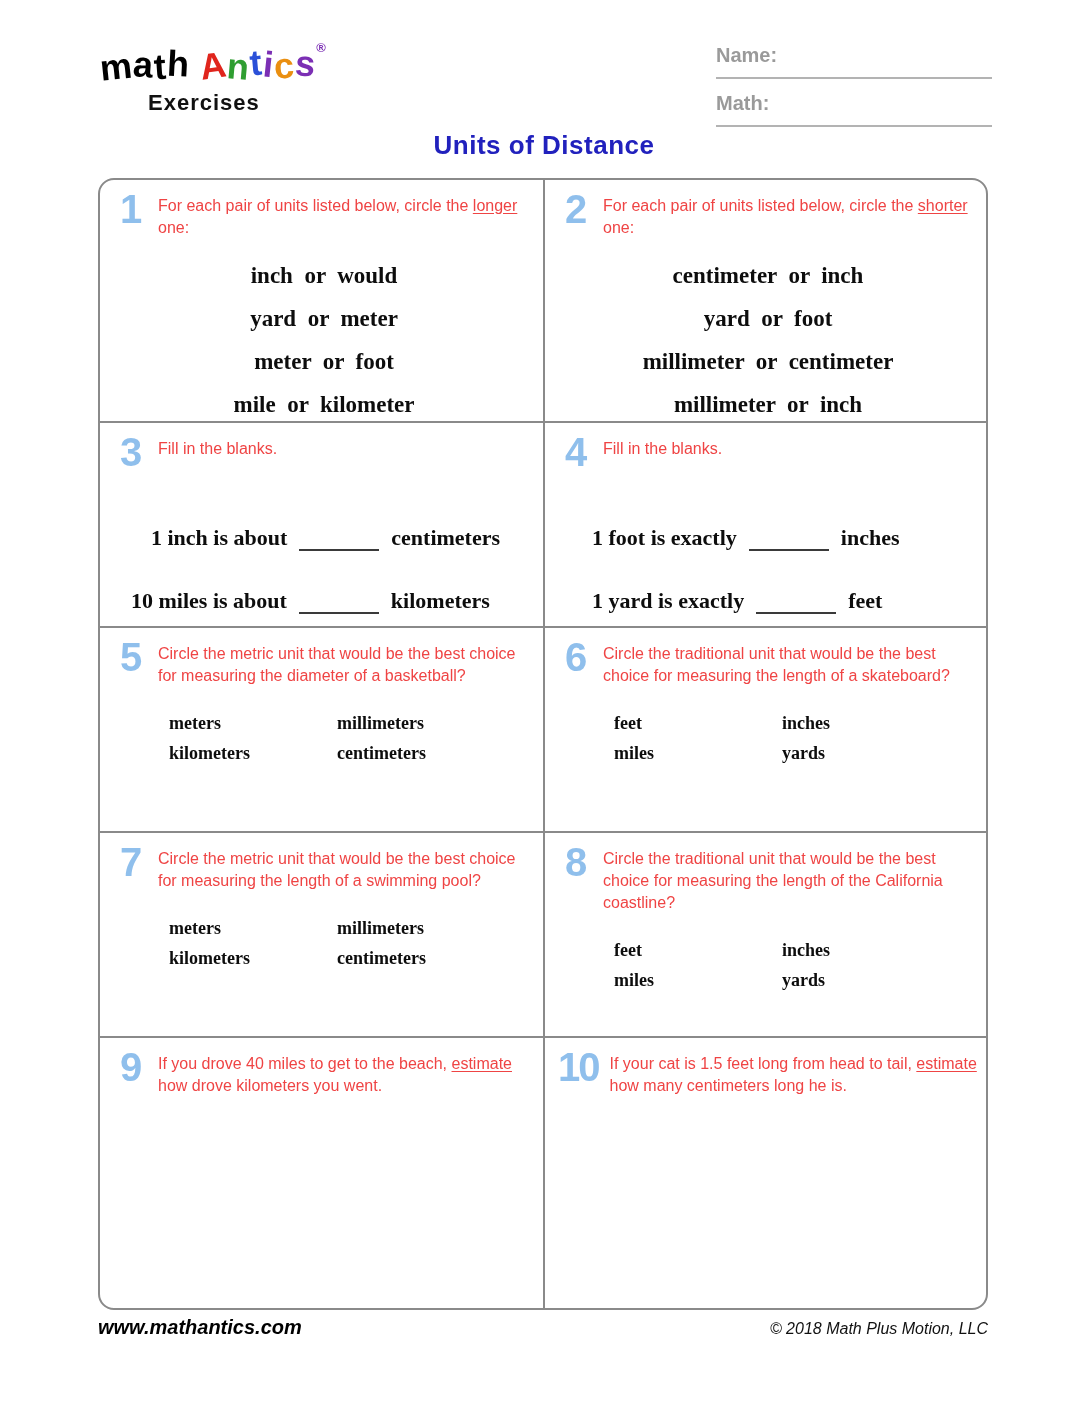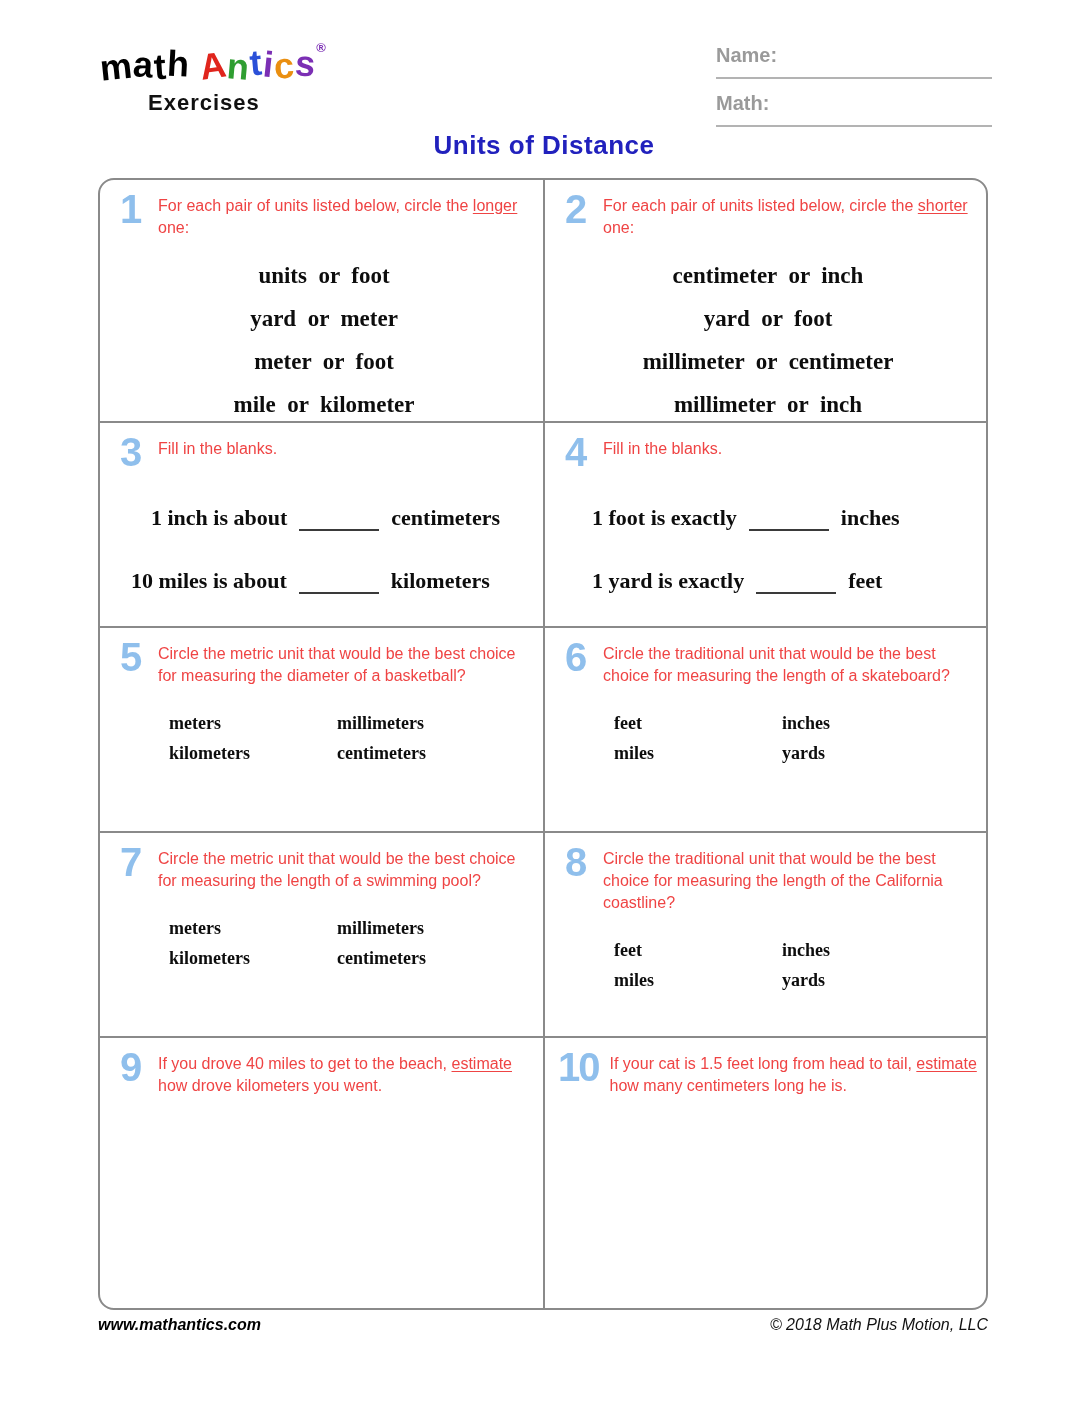--- a/index.html
+++ b/index.html
@@ -59,42 +59,42 @@
   }
   .qtext { font-size:16px; line-height:1.38; color:#ef4444; max-width:380px; padding-top:3px; }
   .u { text-decoration:underline; text-underline-offset:2px; }
 
   .pairs { margin-top:24px; display:flex; flex-direction:column; gap:17px; align-items:center; }
   .pair {
     font-family:"Liberation Serif", serif; font-weight:bold; font-size:23px;
     white-space:pre; color:#0d0d0d;
   }
 
-  .fills { margin-top:36px; display:flex; flex-direction:column; gap:37px; }
+  .fills { margin-top:56px; display:flex; flex-direction:column; gap:37px; }
   .fillline {
     font-family:"Liberation Serif", serif; font-weight:bold; font-size:22px;
     white-space:nowrap; color:#0d0d0d;
   }
   .blank {
     display:inline-block; width:80px; border-bottom:2px solid #3a3a3a;
     height:18px; margin:0 12px; transform:translateY(6px);
   }
 
   .opts {
     margin:26px 0 0 56px; display:grid; grid-template-columns:168px auto;
     row-gap:9px; font-family:"Liberation Serif", serif; font-weight:bold;
     font-size:18px; color:#0d0d0d; width:fit-content;
   }
 
   
   .footer {
     position:absolute; left:98px; top:1316px; width:890px;
     display:flex; justify-content:space-between; align-items:baseline;
   }
-  .site { font-style:italic; font-weight:800; font-size:16px; color:#000; }
+  .site { font-style:italic; font-weight:800; font-size:20px; color:#000; }
   .copy { font-style:italic; font-size:16px; color:#111; }
 </style>
 </head>
 <body>
 
 <div class="logo">
   <div class="logo-line"><span class="lt l0" style="color: rgb(0, 0, 0);">m</span><span class="lt l1" style="color: rgb(0, 0, 0);">a</span><span class="lt l2" style="color: rgb(0, 0, 0);">t</span><span class="lt l3" style="color: rgb(0, 0, 0);">h</span><span class="sp"></span><span class="lt a0" style="color: rgb(224, 37, 29);">A</span><span class="lt a1" style="color: rgb(47, 158, 49);">n</span><span class="lt a2" style="color: rgb(43, 80, 216);">t</span><span class="lt a3" style="color: rgb(123, 47, 180);">i</span><span class="lt a4" style="color: rgb(234, 143, 16);">c</span><span class="lt a5" style="color: rgb(123, 47, 180);">s</span><span class="logo-reg" style="color: rgb(123, 47, 180);">®</span></div>
   <div class="logo-sub">Exercises</div>
 </div>
 
@@ -110,21 +110,21 @@
 <div class="title">Units of Distance</div>
 
 <div class="sheet">
 
   <div class="cell">
     <div class="qhead">
       <span class="qnum">1</span>
       <p class="qtext"><span>For each pair of units listed below, circle the </span><span class="u">longer</span><span> one:</span></p>
     </div>
     <div class="pairs">
-      <span class="pair">units  or  foot</span>
+      <span class="pair">inch  or  would</span>
       <span class="pair">yard  or  meter</span>
       <span class="pair">meter  or  foot</span>
       <span class="pair">mile  or  kilometer</span>
     </div>
   </div>
 
   <div class="cell bl">
     <div class="qhead">
       <span class="qnum">2</span>
       <p class="qtext"><span>For each pair of units listed below, circle the </span><span class="u">shorter</span><span> one:</span></p>

